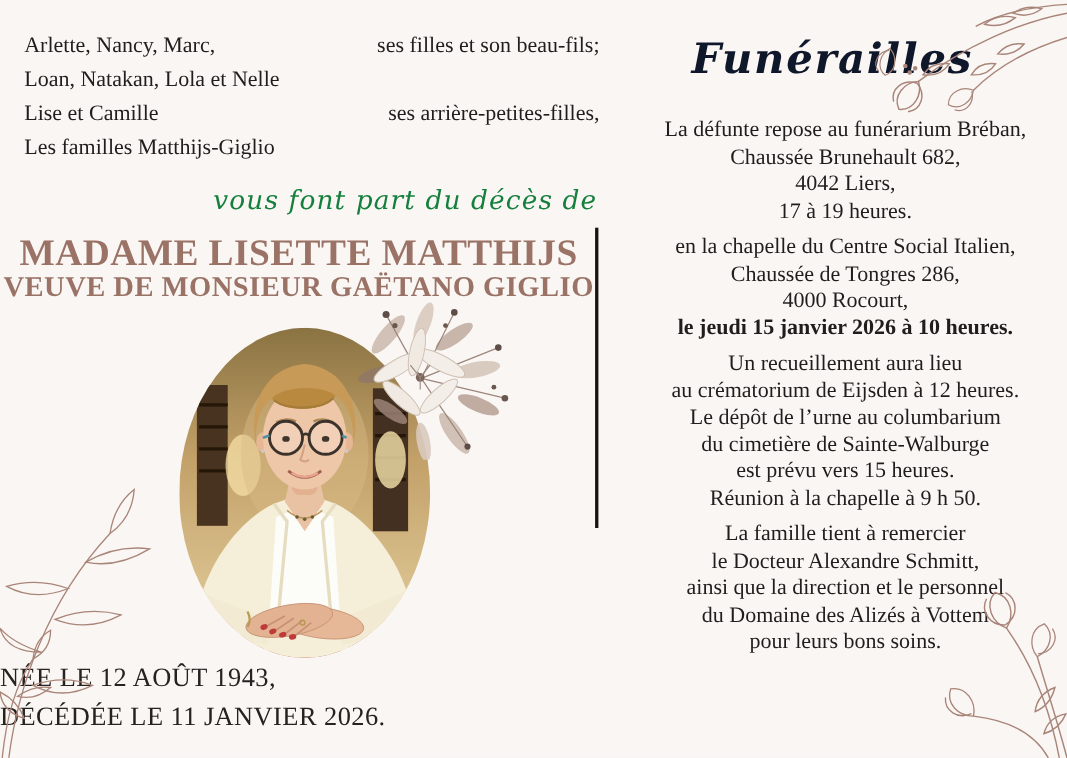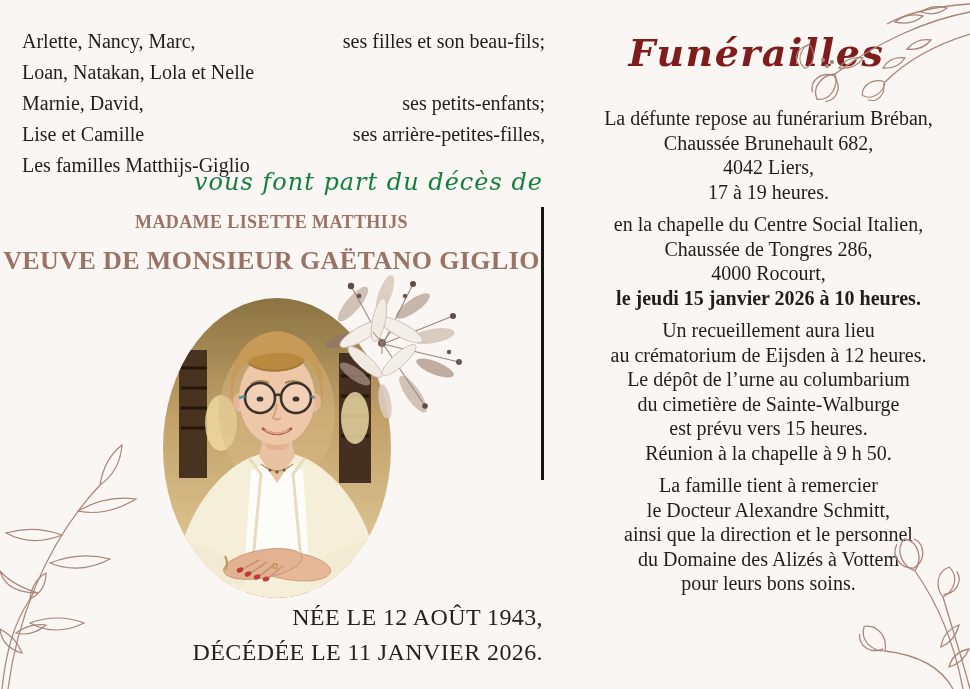--- a/index.html
+++ b/index.html
@@ -16,35 +16,35 @@
   .fam-row .rel{text-align:right;white-space:nowrap;}
   .script-line{
     left:0;top:168px;width:543px;text-align:right;
     font-family:"DejaVu Serif",serif;font-style:italic;
     font-size:24px;color:#15803d;letter-spacing:1px;
   }
   .deceased-1,.deceased-2{
     left:0;width:543px;text-align:center;font-weight:bold;
     color:#9a7366;letter-spacing:.4px;white-space:nowrap;
   }
-  .deceased-1{top:212px;font-size:18px;}
+  .deceased-1{top:212px;font-size:34px;}
   .deceased-2{top:246px;font-size:26px;}
   .photo-wrap{left:163px;top:298px;width:228px;height:300px;}
   .watercolor{left:293px;top:266px;width:178px;height:152px;}
-  .dates{left:0;width:543px;text-align:right;font-size:24px;color:#262220;letter-spacing:.4px;}
+  .dates{left:0;width:543px;text-align:left;font-size:24px;color:#262220;letter-spacing:.4px;}
   .date-born{top:604px;}
   .date-died{top:639px;}
   
   .divider{left:541px;top:207px;width:3px;height:273px;background:#161412;}
   
   .right-panel{left:543px;top:0;width:427px;height:689px;}
   .funerailles{
     left:0;top:30px;width:427px;text-align:center;
     font-family:"DejaVu Serif",serif;font-style:italic;font-weight:bold;
-    font-size:38px;color:#7f1d1d;letter-spacing:1.5px;
+    font-size:38px;color:#0f172a;letter-spacing:1.5px;
   }
   .para-col{left:20px;top:106px;width:411px;text-align:center;font-size:20px;line-height:24.5px;}
   .para{margin:0 0 8px 0;}
   .para .bold{font-weight:bold;}
   
   .deco{pointer-events:none;}
   .tr-flowers{right:0;top:0;width:235px;height:125px;}
   .br-flowers{right:0;bottom:0;width:125px;height:162px;}
   .bl-branch{left:0;bottom:0;width:175px;height:252px;}
   svg{display:block;}
@@ -55,24 +55,20 @@
 <div class="abs left-panel">
 
   <div class="abs family-block">
     <div class="fam-row">
       <span class="names">Arlette, Nancy, Marc,</span>
       <span class="rel">ses filles et son beau-fils;</span>
     </div>
     <div class="fam-row">
       <span class="names">Loan, Natakan, Lola et Nelle</span>
       <span class="rel"></span>
-    </div>
-    <div class="fam-row">
-      <span class="names">Marnie, David,</span>
-      <span class="rel">ses petits-enfants;</span>
     </div>
     <div class="fam-row">
       <span class="names">Lise et Camille</span>
       <span class="rel">ses arrière-petites-filles,</span>
     </div>
     <div class="fam-row">
       <span class="names">Les familles Matthijs-Giglio</span>
       <span class="rel"></span>
     </div>
   </div>

